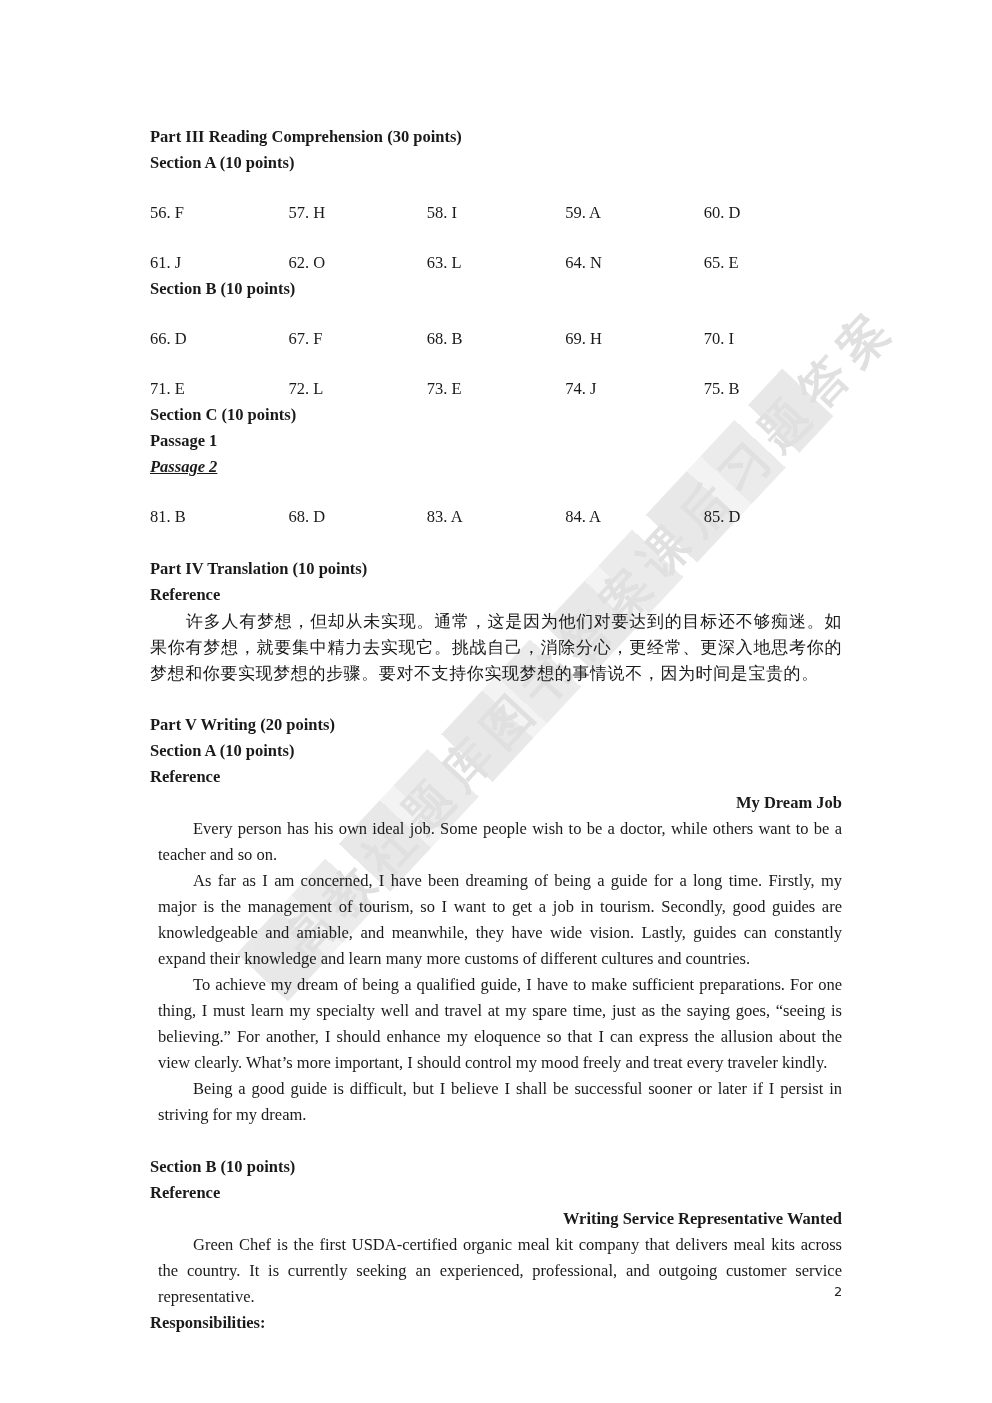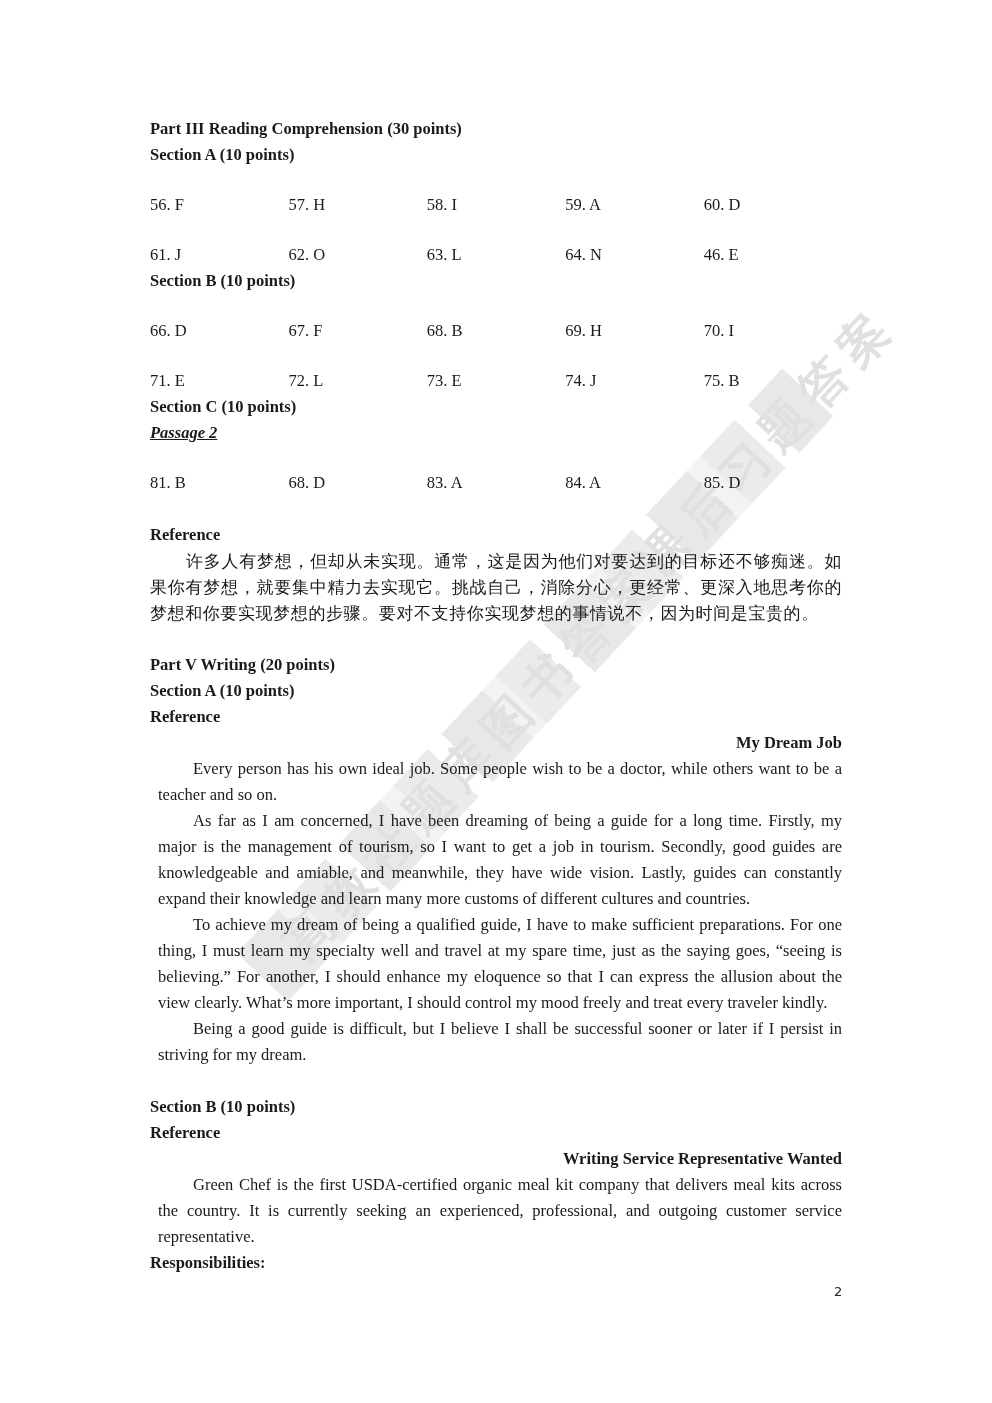--- a/index.html
+++ b/index.html
@@ -1,17 +1,17 @@
 <!DOCTYPE html>
 <html><head>
 <meta charset="utf-8">
 <style>
   html, body { margin: 0; padding: 0; background: #ffffff; }
   body { width: 992px; height: 1403px; position: relative; overflow: hidden; font-family: "Liberation Serif", "DejaVu Serif", serif; color: #1a1a1a; }
-  .page { position: absolute; left: 150px; top: 116px; width: 692px; }
+  .page { position: absolute; left: 150px; top: 124px; width: 692px; }
   .line { font-size: 16.5px; line-height: 26px; height: 26px; white-space: nowrap; }
   .bold { font-weight: bold; }
   .italic { font-style: italic; text-decoration: underline; }
   .grid { display: flex; margin-top: 24px; }
   .grid span { width: 140px; display: inline-block; }
   .gap { height: 26px; }
   .para { font-size: 16.5px; line-height: 26px; text-align: justify; text-indent: 35px; margin-left: 8px; }
   .cn { font-family: "DejaVu Sans", sans-serif; font-size: 17px; letter-spacing: 0.6px; line-height: 26px; text-align: justify; text-indent: 36px; }
   .center { text-align: right; }
   .pagenum { position: absolute; left: 834px; top: 1284px; font-family: "DejaVu Sans", sans-serif; font-size: 13px; color: #222; }
@@ -37,51 +37,53 @@
     <span>57. H</span>
     <span>58. I</span>
     <span>59. A</span>
     <span>60. D</span>
   </div>
   <div class="line grid">
     <span>61. J</span>
     <span>62. O</span>
     <span>63. L</span>
     <span>64. N</span>
-    <span>46. E</span>
+    <span>65. E</span>
   </div>
 
   <div class="line bold">Section B (10 points)</div>
   <div class="line grid">
     <span>66. D</span>
     <span>67. F</span>
     <span>68. B</span>
     <span>69. H</span>
     <span>70. I</span>
   </div>
   <div class="line grid">
     <span>71. E</span>
     <span>72. L</span>
     <span>73. E</span>
     <span>74. J</span>
     <span>75. B</span>
   </div>
 
   <div class="line bold">Section C (10 points)</div>
+  <div class="line bold">Passage 1</div>
   <div class="line bold italic">Passage 2</div>
   <div class="line grid">
     <span>81. B</span>
     <span>68. D</span>
     <span>83. A</span>
     <span>84. A</span>
     <span>85. D</span>
   </div>
 
   <div class="gap"></div>
 
+  <div class="line bold">Part IV Translation (10 points)</div>
   <div class="line bold">Reference</div>
   <div class="cn">许多人有梦想，但却从未实现。通常，这是因为他们对要达到的目标还不够痴迷。如果你有梦想，就要集中精力去实现它。挑战自己，消除分心，更经常、更深入地思考你的梦想和你要实现梦想的步骤。要对不支持你实现梦想的事情说不，因为时间是宝贵的。</div>
 
   <div class="gap"></div>
 
   <div class="line bold">Part V Writing (20 points)</div>
   <div class="line bold">Section A (10 points)</div>
   <div class="line bold">Reference</div>
   <div class="line bold center">My Dream Job</div>
   <div class="para">Every person has his own ideal job. Some people wish to be a doctor, while others want to be a teacher and so on.</div>

